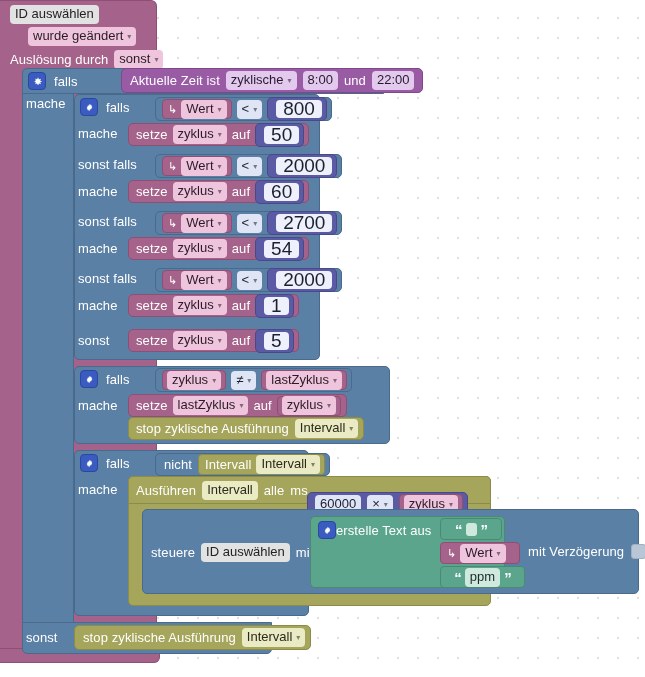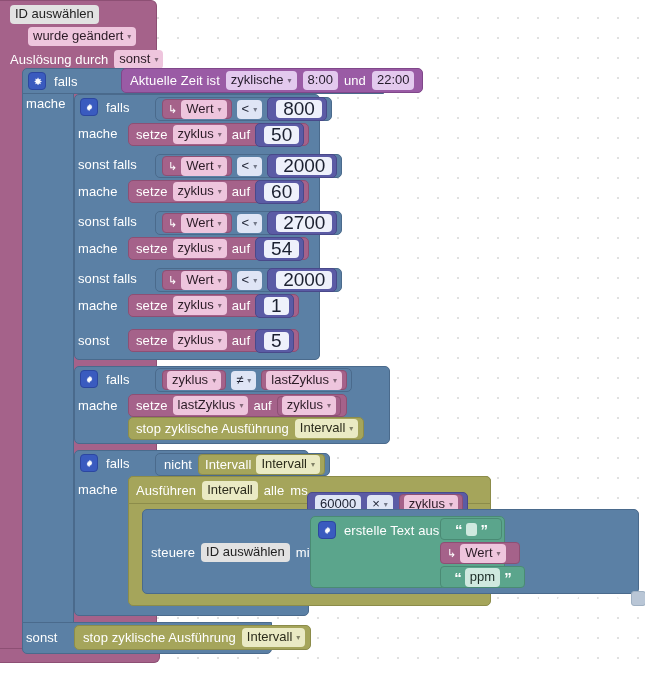--- a/index.html
+++ b/index.html
@@ -412,28 +412,28 @@
   </div>
 
   <div class="blk c-ctrl" style="left:142px; top:509px; width:497px; height:85px; border-radius:5px;"></div>
 
   <div class="blk row" style="left:151px; top:543px; gap:6px;">
     <span class="lbl">steuere</span>
     <span class="fld f-gray">ID auswählen</span>
     <span class="lbl">mit</span>
   </div>
 
-  <div class="blk row" style="left:528px; top:544px; gap:7px;margin-top:47px;">
+  <div class="blk row" style="left:528px; top:544px; gap:7px;">
     <span class="lbl">mit Verzögerung</span>
     <span class="chk"></span>
   </div>
 
   <div class="blk c-text" style="left:310px; top:516px; width:195px; height:72px; border-radius:5px;"></div>
 
-  <div class="blk row" style="left:318px; top:521px; gap:8px;">
+  <div class="blk row" style="left:318px; top:521px; ">
     <span class="gear">
       <svg width="11" height="11" viewBox="0 0 24 24" fill="#ffffff">
         <circle cx="12" cy="12" r="3.4"></circle>
         <path d="M12 3.6l1.1 2.2 2.4-.5.4 2.4 2.2 1.1-1.3 2.1 1.3 2.1-2.2 1.1-.4 2.4-2.4-.5L12 20.4l-1.1-2.2-2.4.5-.4-2.4-2.2-1.1L7.2 13 5.9 10.8l2.2-1.1.4-2.4 2.4.5z" opacity="0.9"></path>
       </svg>
     </span>
     <span class="lbl">erstelle Text aus</span>
   </div>
 
   <div class="blk c-text row" style="left:440px; top:518px; width:62px; height:22px; border-radius:4px; padding:0 5px; gap:4px; justify-content:center;">

